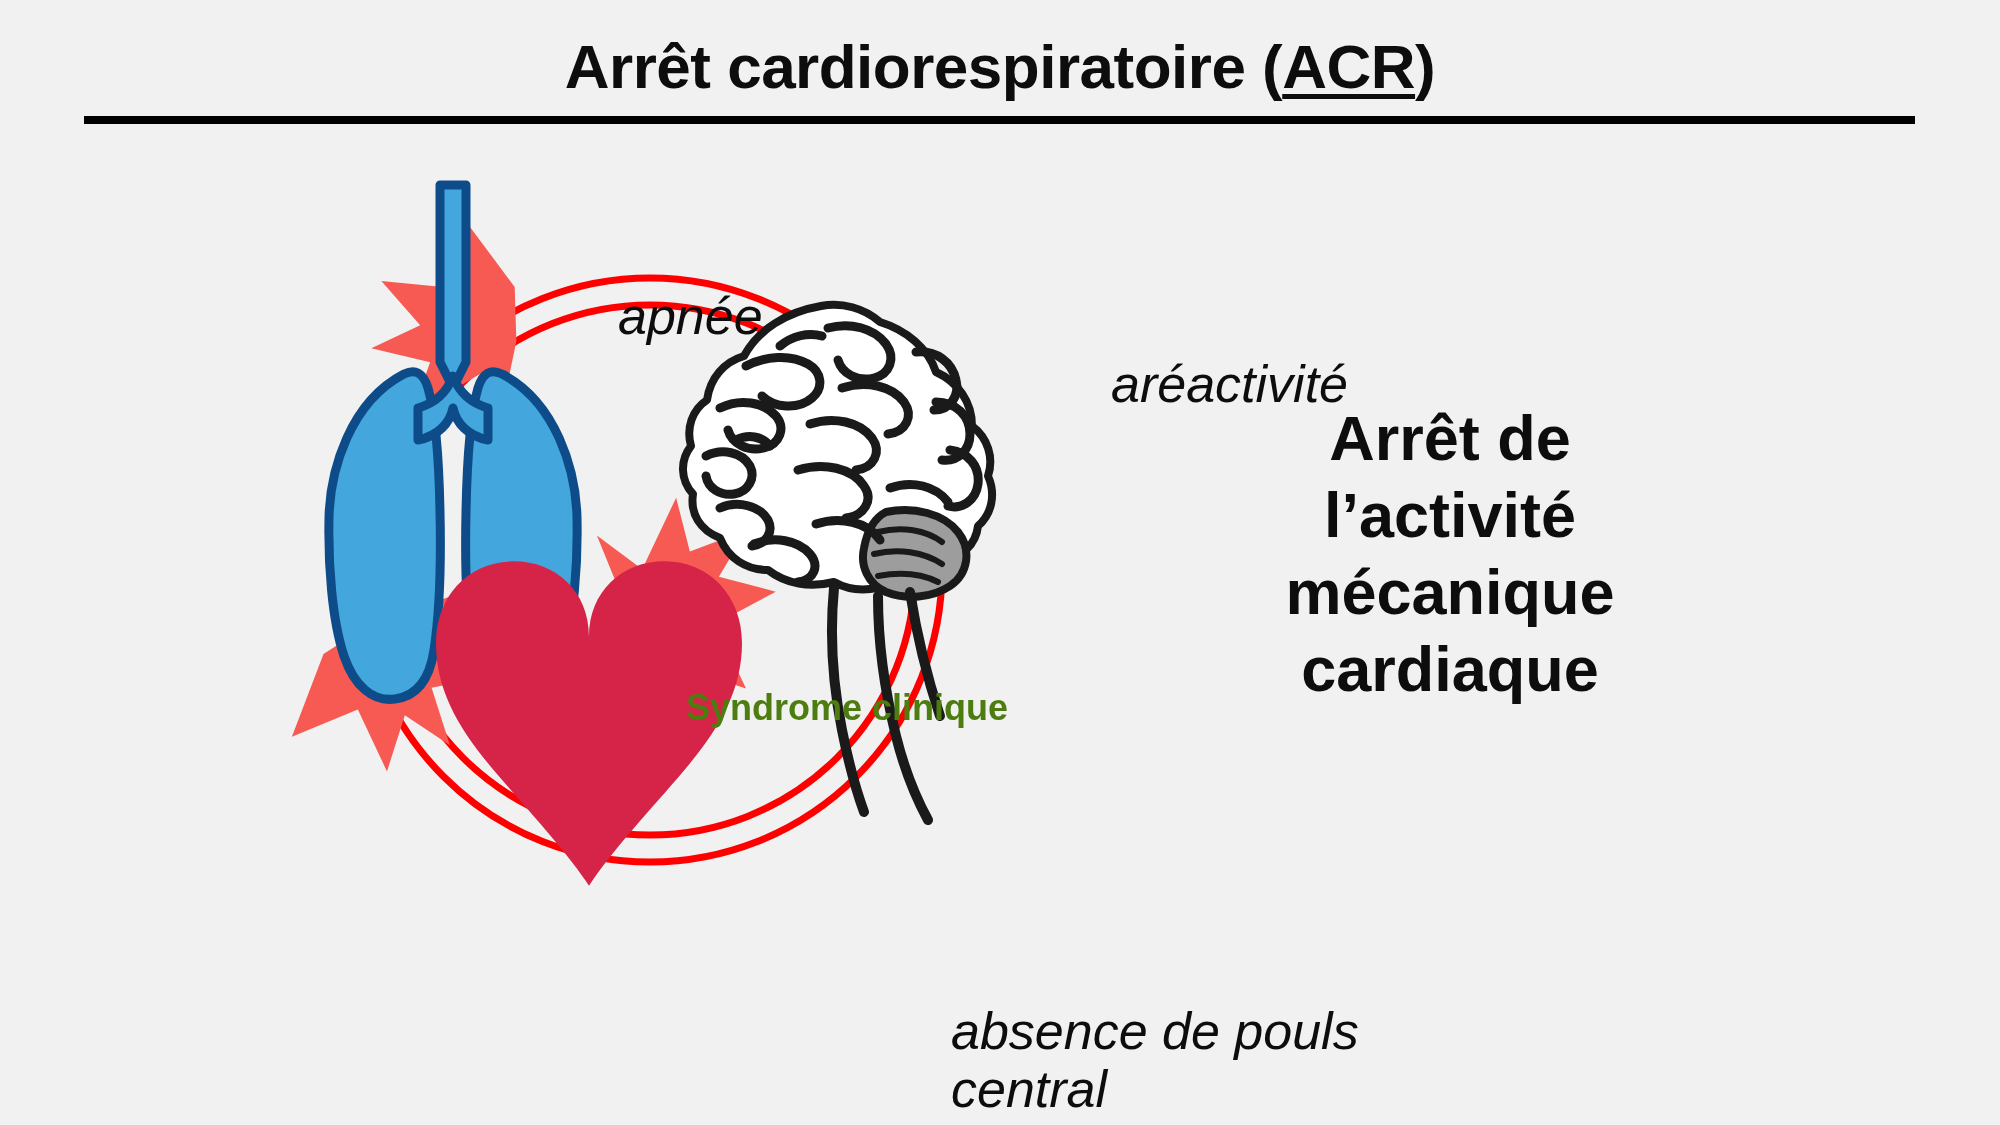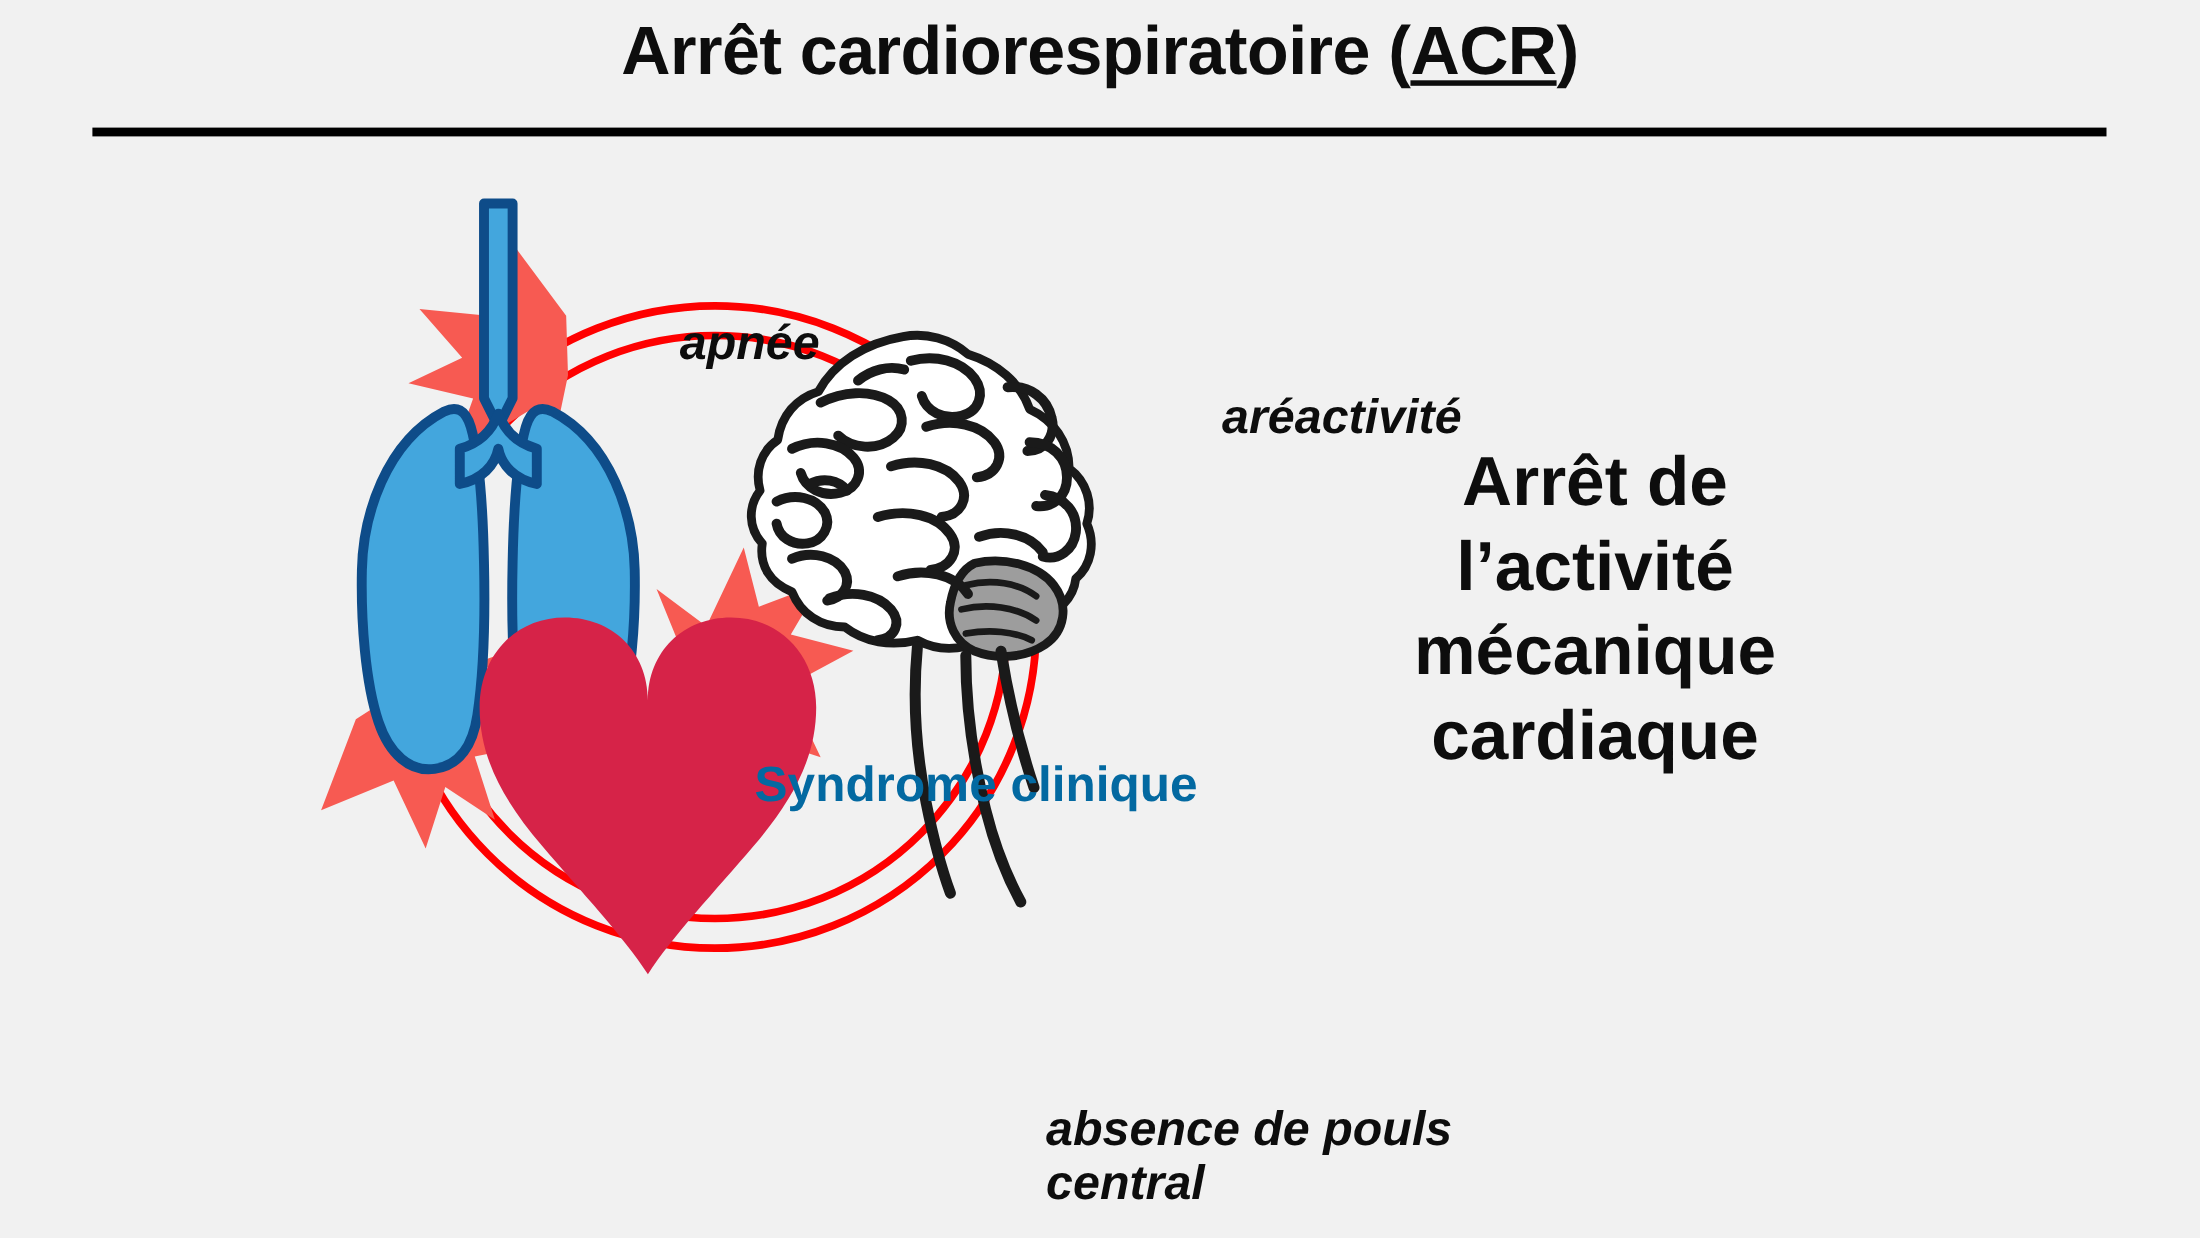--- a/index.html
+++ b/index.html
@@ -33,20 +33,21 @@
     width: 2000px;
     text-align: center;
   }
   .title-text {
     font-size: 62px;
     font-weight: bold;
     letter-spacing: -0.5px;
     line-height: 1.05;
     white-space: nowrap;
     display: inline-block;
+    margin-top: 20px;
   }
   .title-underlined {
     text-decoration: underline;
     text-decoration-thickness: 5px;
     text-underline-offset: 6px;
   }
   .title-rule {
     position: absolute;
     left: 84px;
     top: 116px;
@@ -68,23 +69,23 @@
     left: 0;
     top: 0;
     width: 950px;
     height: 830px;
     overflow: visible;
   }
 
   
   .label {
     position: absolute;
-    font-weight: bold;
+    font-weight: normal;
     font-style: italic;
-    font-size: 44px;
+    font-size: 52px;
     line-height: 1.12;
     color: #0d0d0d;
     white-space: pre-line;
   }
   .label-apnee {
     left: 368px;
     top: 147px;
   }
   .label-areactivite {
     left: 861px;
@@ -92,24 +93,24 @@
   }
   .label-pouls {
     left: 701px;
     top: 862px;
     width: 430px;
   }
   .label-center {
     position: absolute;
     left: 436px;
     top: 547px;
-    font-size: 45px;
+    font-size: 36px;
     font-weight: bold;
     font-style: normal;
-    color: #0369a1;
+    color: #4d7c0f;
     white-space: nowrap;
   }
 
   
   .statement {
     position: absolute;
     left: 1200px;
     top: 400px;
     width: 500px;
     text-align: center;

